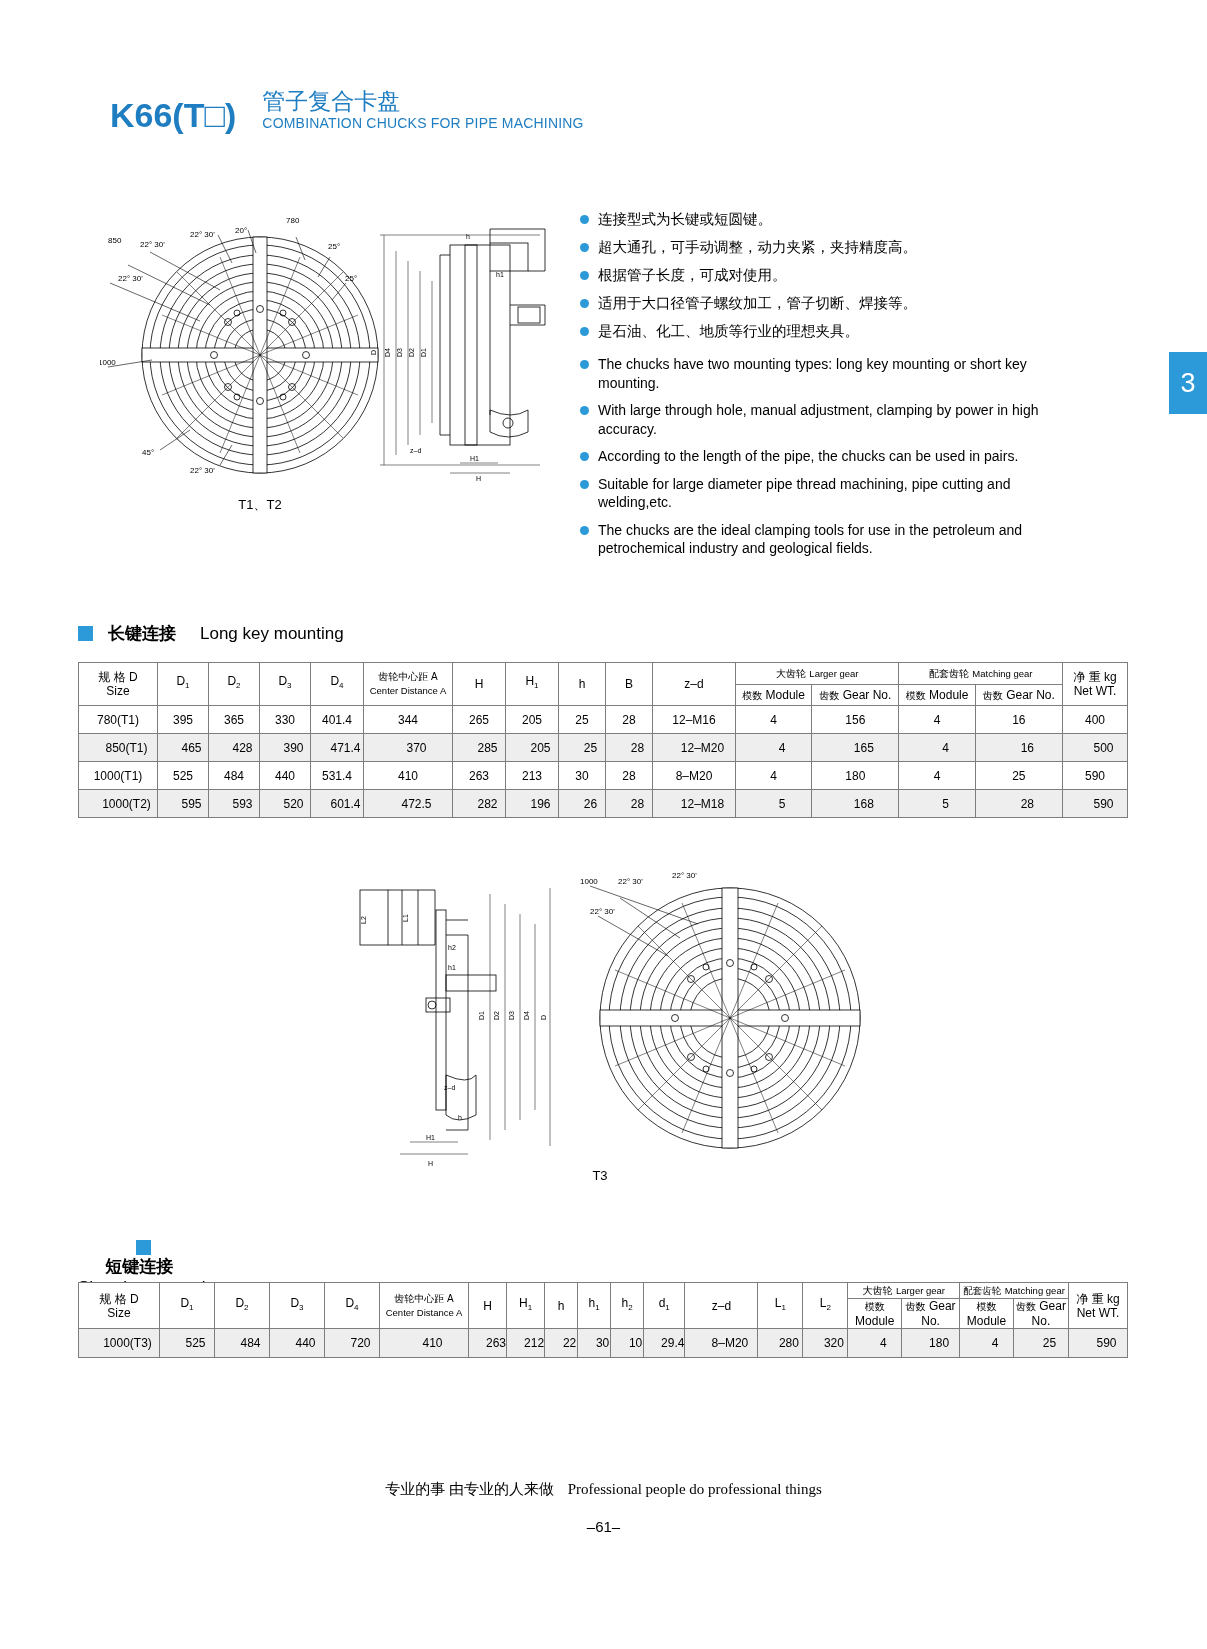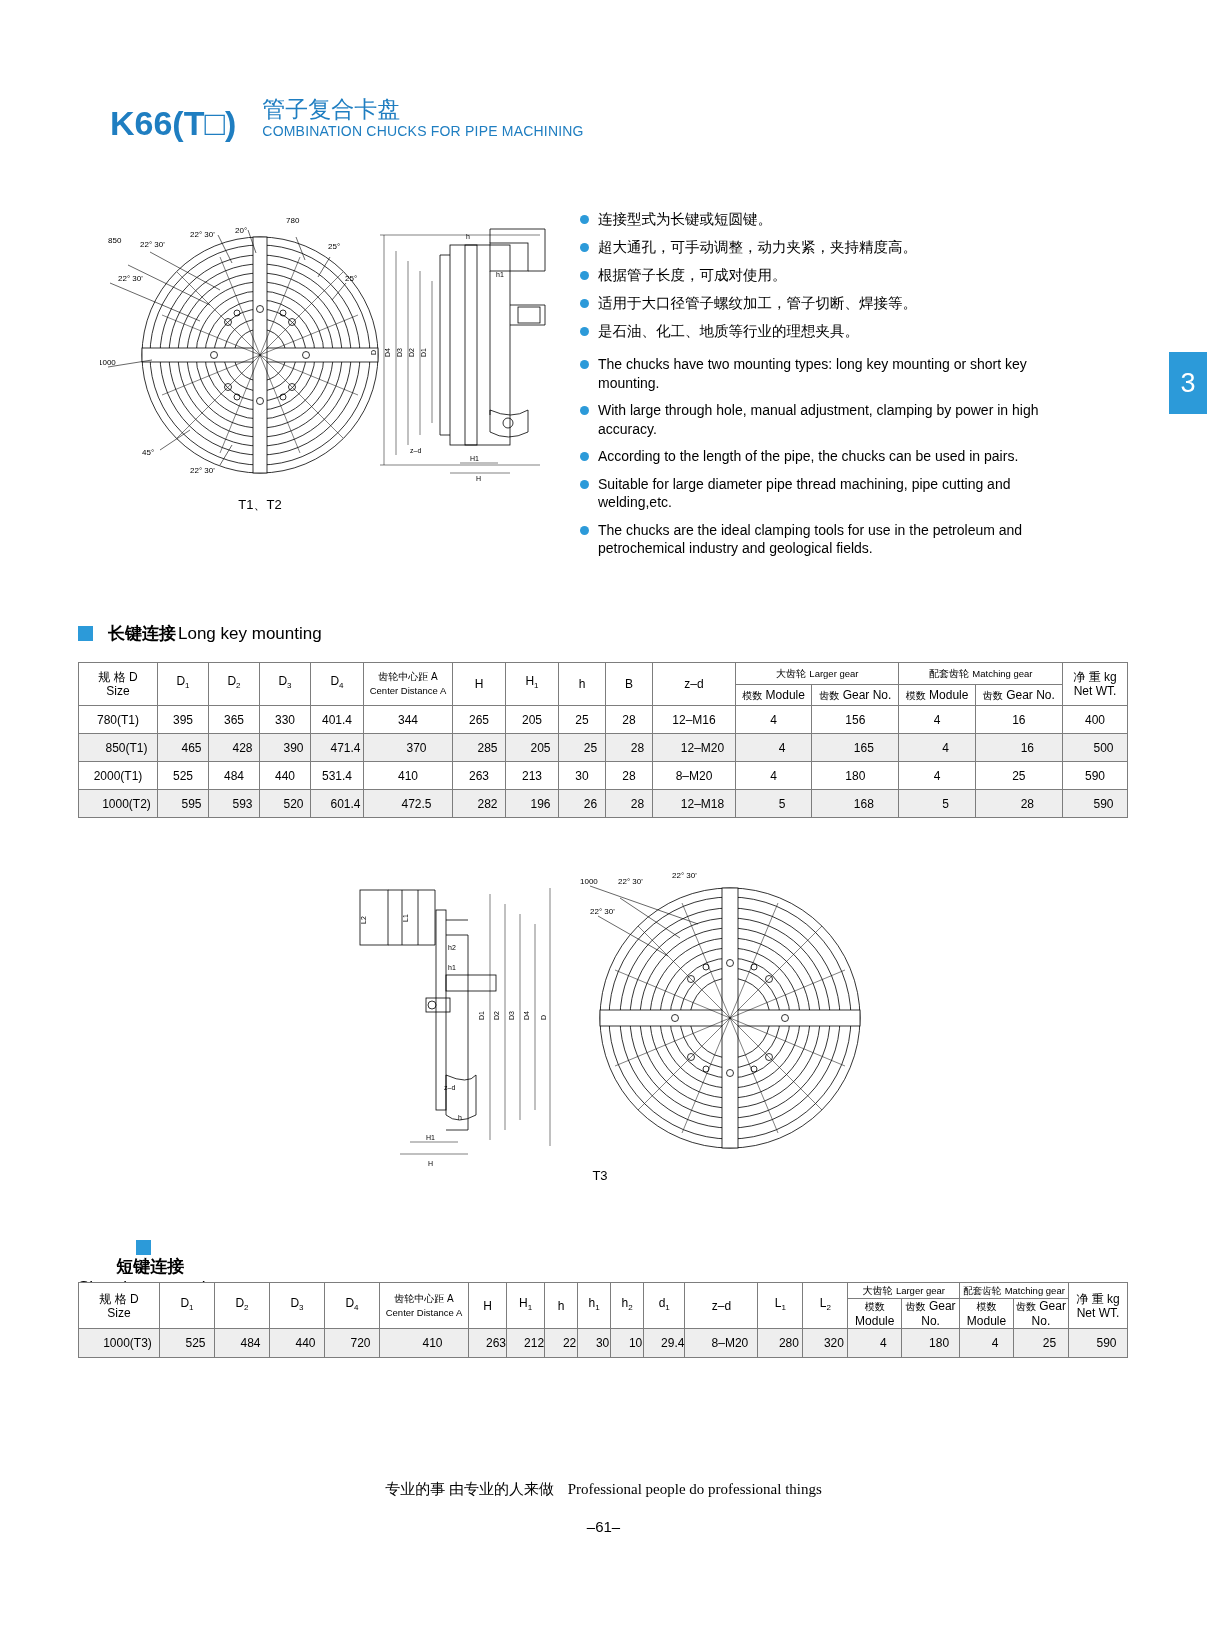--- a/index.html
+++ b/index.html
@@ -13,21 +13,21 @@
     position: relative;
     font-family: "Liberation Sans", sans-serif;
     color: #000;
     overflow: hidden;
   }
 
   
   .header {
     position: absolute;
     left: 110px;
-    top: 96px;
+    top: 88px;
     display: flex;
     align-items: flex-end;
   }
   .model-code {
     font-size: 34px;
     font-weight: bold;
     color: #1f7ec1;
     letter-spacing: 0px;
     line-height: 38px;
   }
@@ -122,21 +122,21 @@
   .sq {
     width: 15px;
     height: 15px;
     background: #2c9ad9;
     margin-right: 15px;
   }
   .sec-cn {
     font-size: 17px;
     font-weight: bold;
     color: #000;
-    margin-right: 2px;
+    margin-right: 24px;
   }
   .sec-en {
     font-size: 17px;
     color: #000;
   }
 
   
   table.spec {
     position: absolute;
     border-collapse: collapse;
@@ -440,21 +440,21 @@
       <td>25</td>
       <td>28</td>
       <td>12–M20</td>
       <td>4</td>
       <td>165</td>
       <td>4</td>
       <td>16</td>
       <td>500</td>
     </tr>
     <tr class="odd">
-      <td style="height:27px;">2000(T1)</td>
+      <td style="height:27px;">1000(T1)</td>
       <td>525</td>
       <td>484</td>
       <td>440</td>
       <td>531.4</td>
       <td>410</td>
       <td>263</td>
       <td>213</td>
       <td>30</td>
       <td>28</td>
       <td>8–M20</td>

